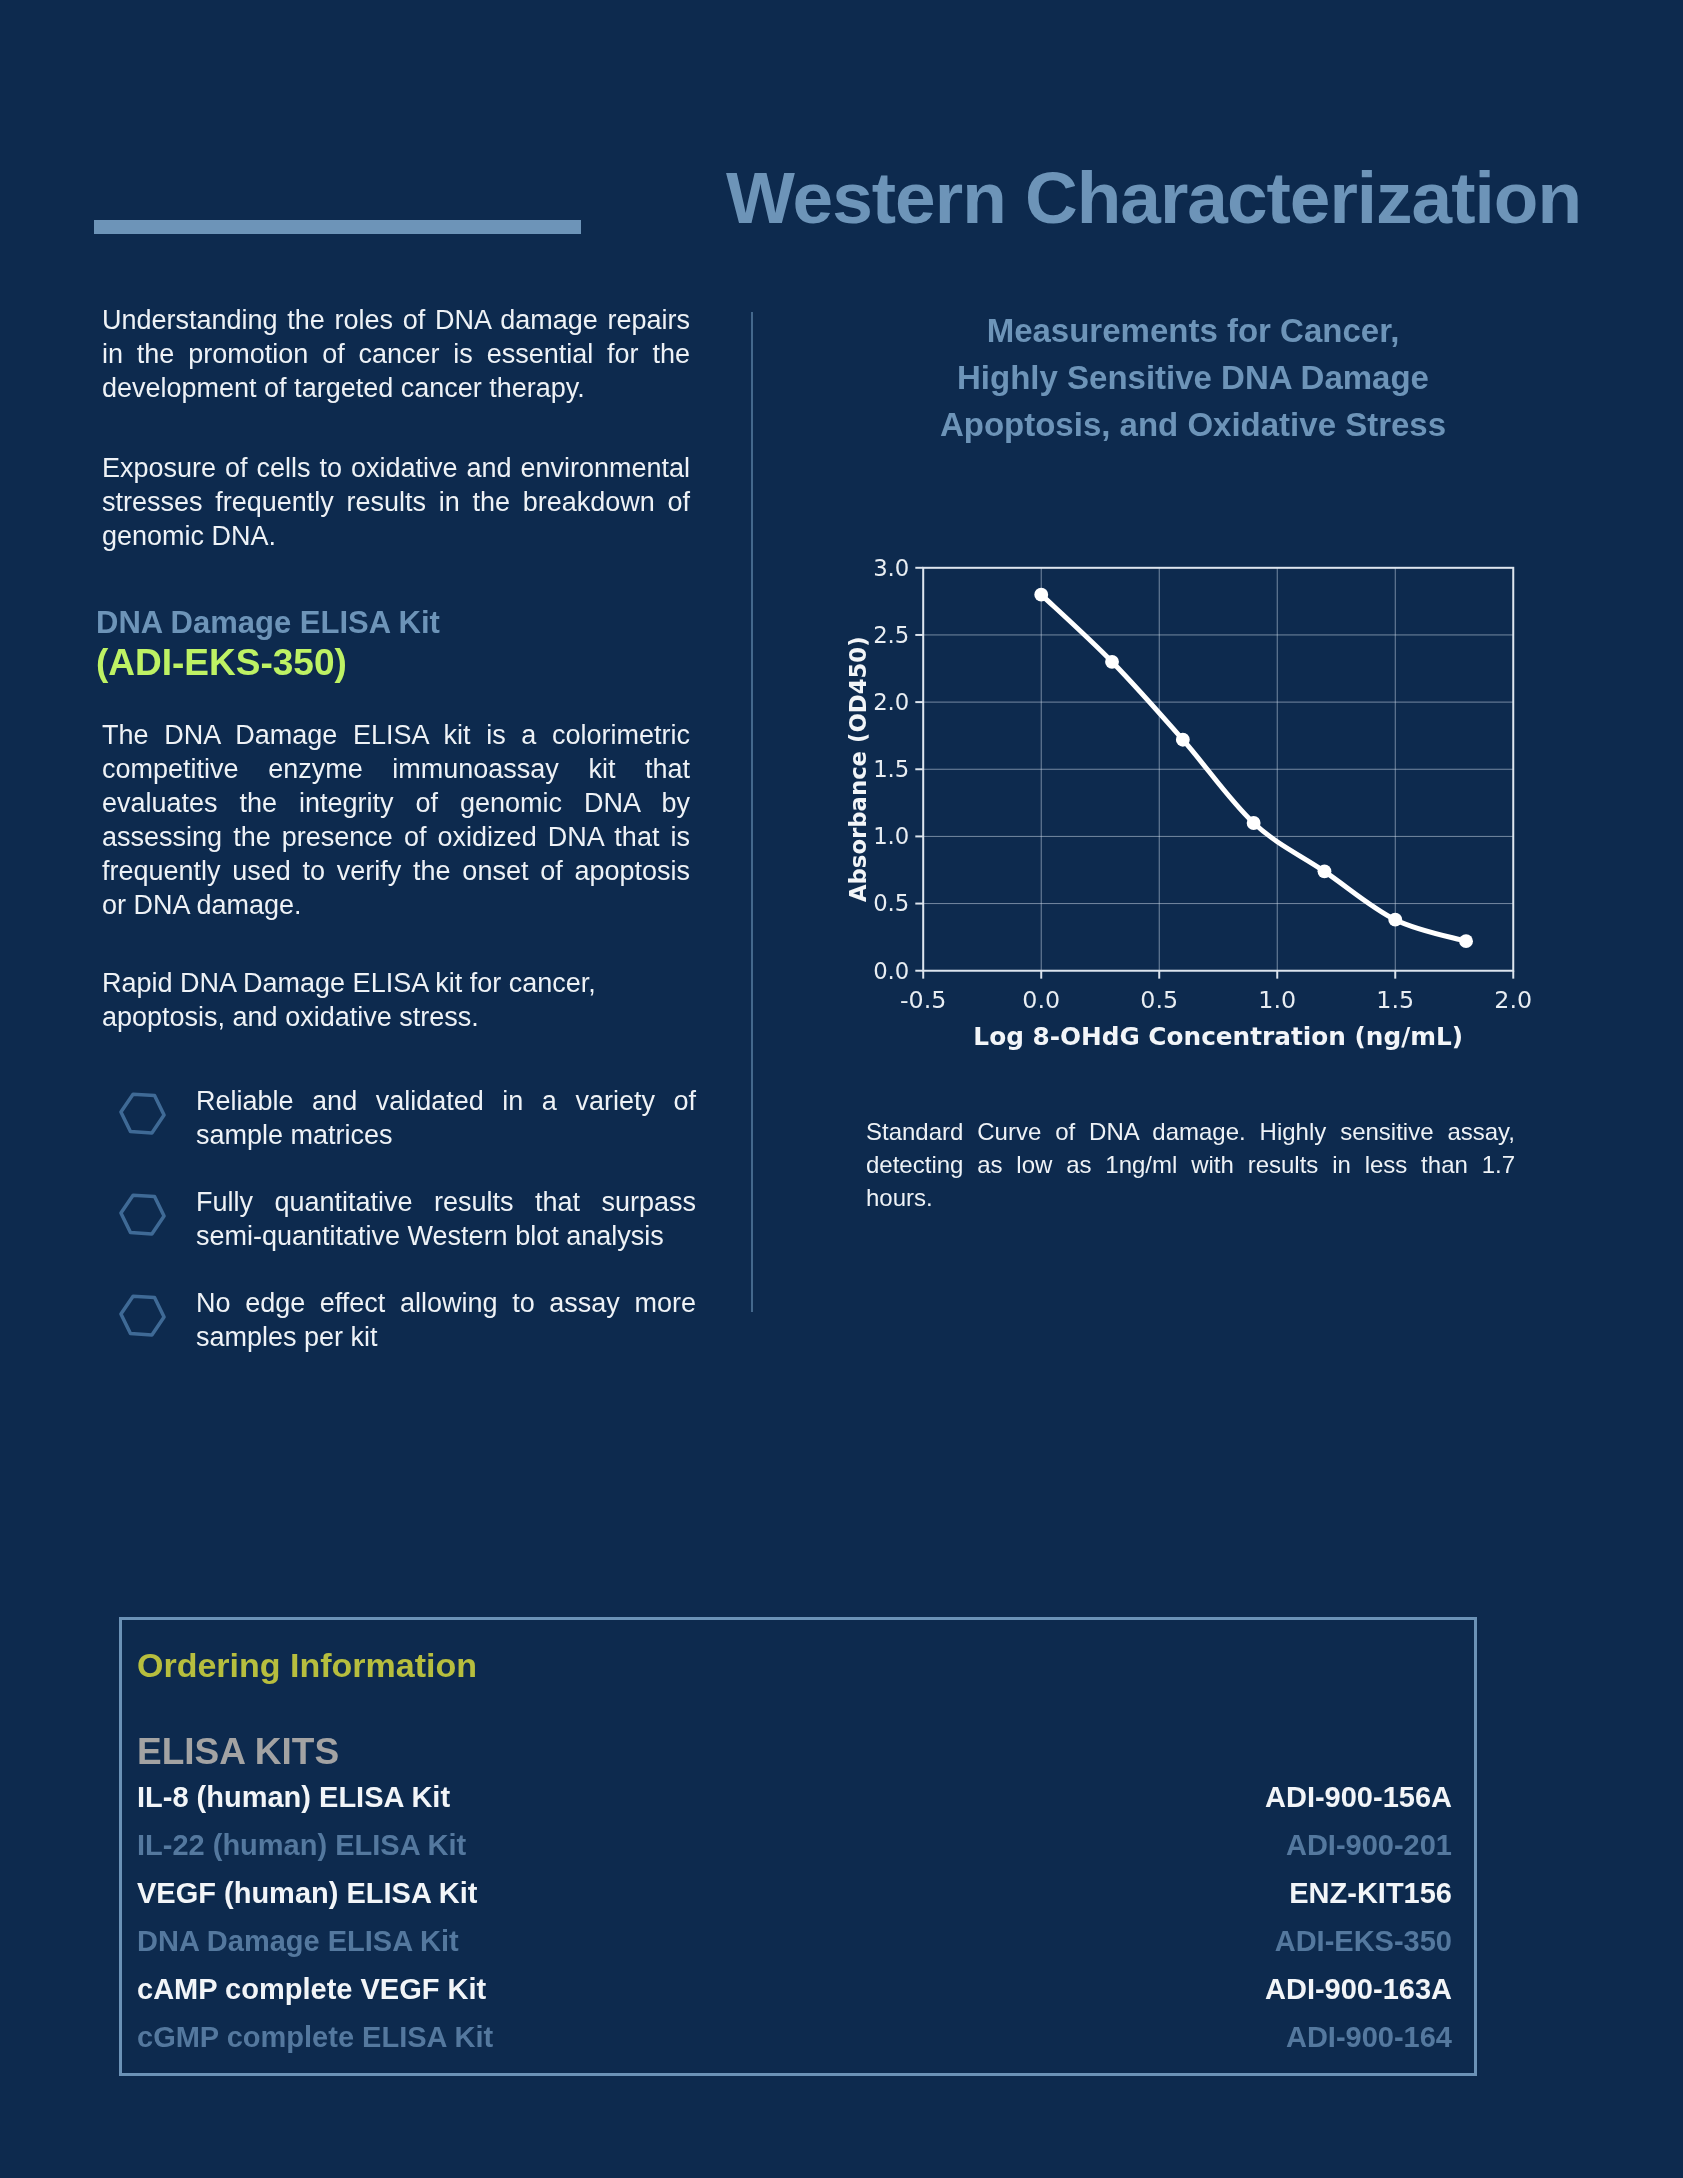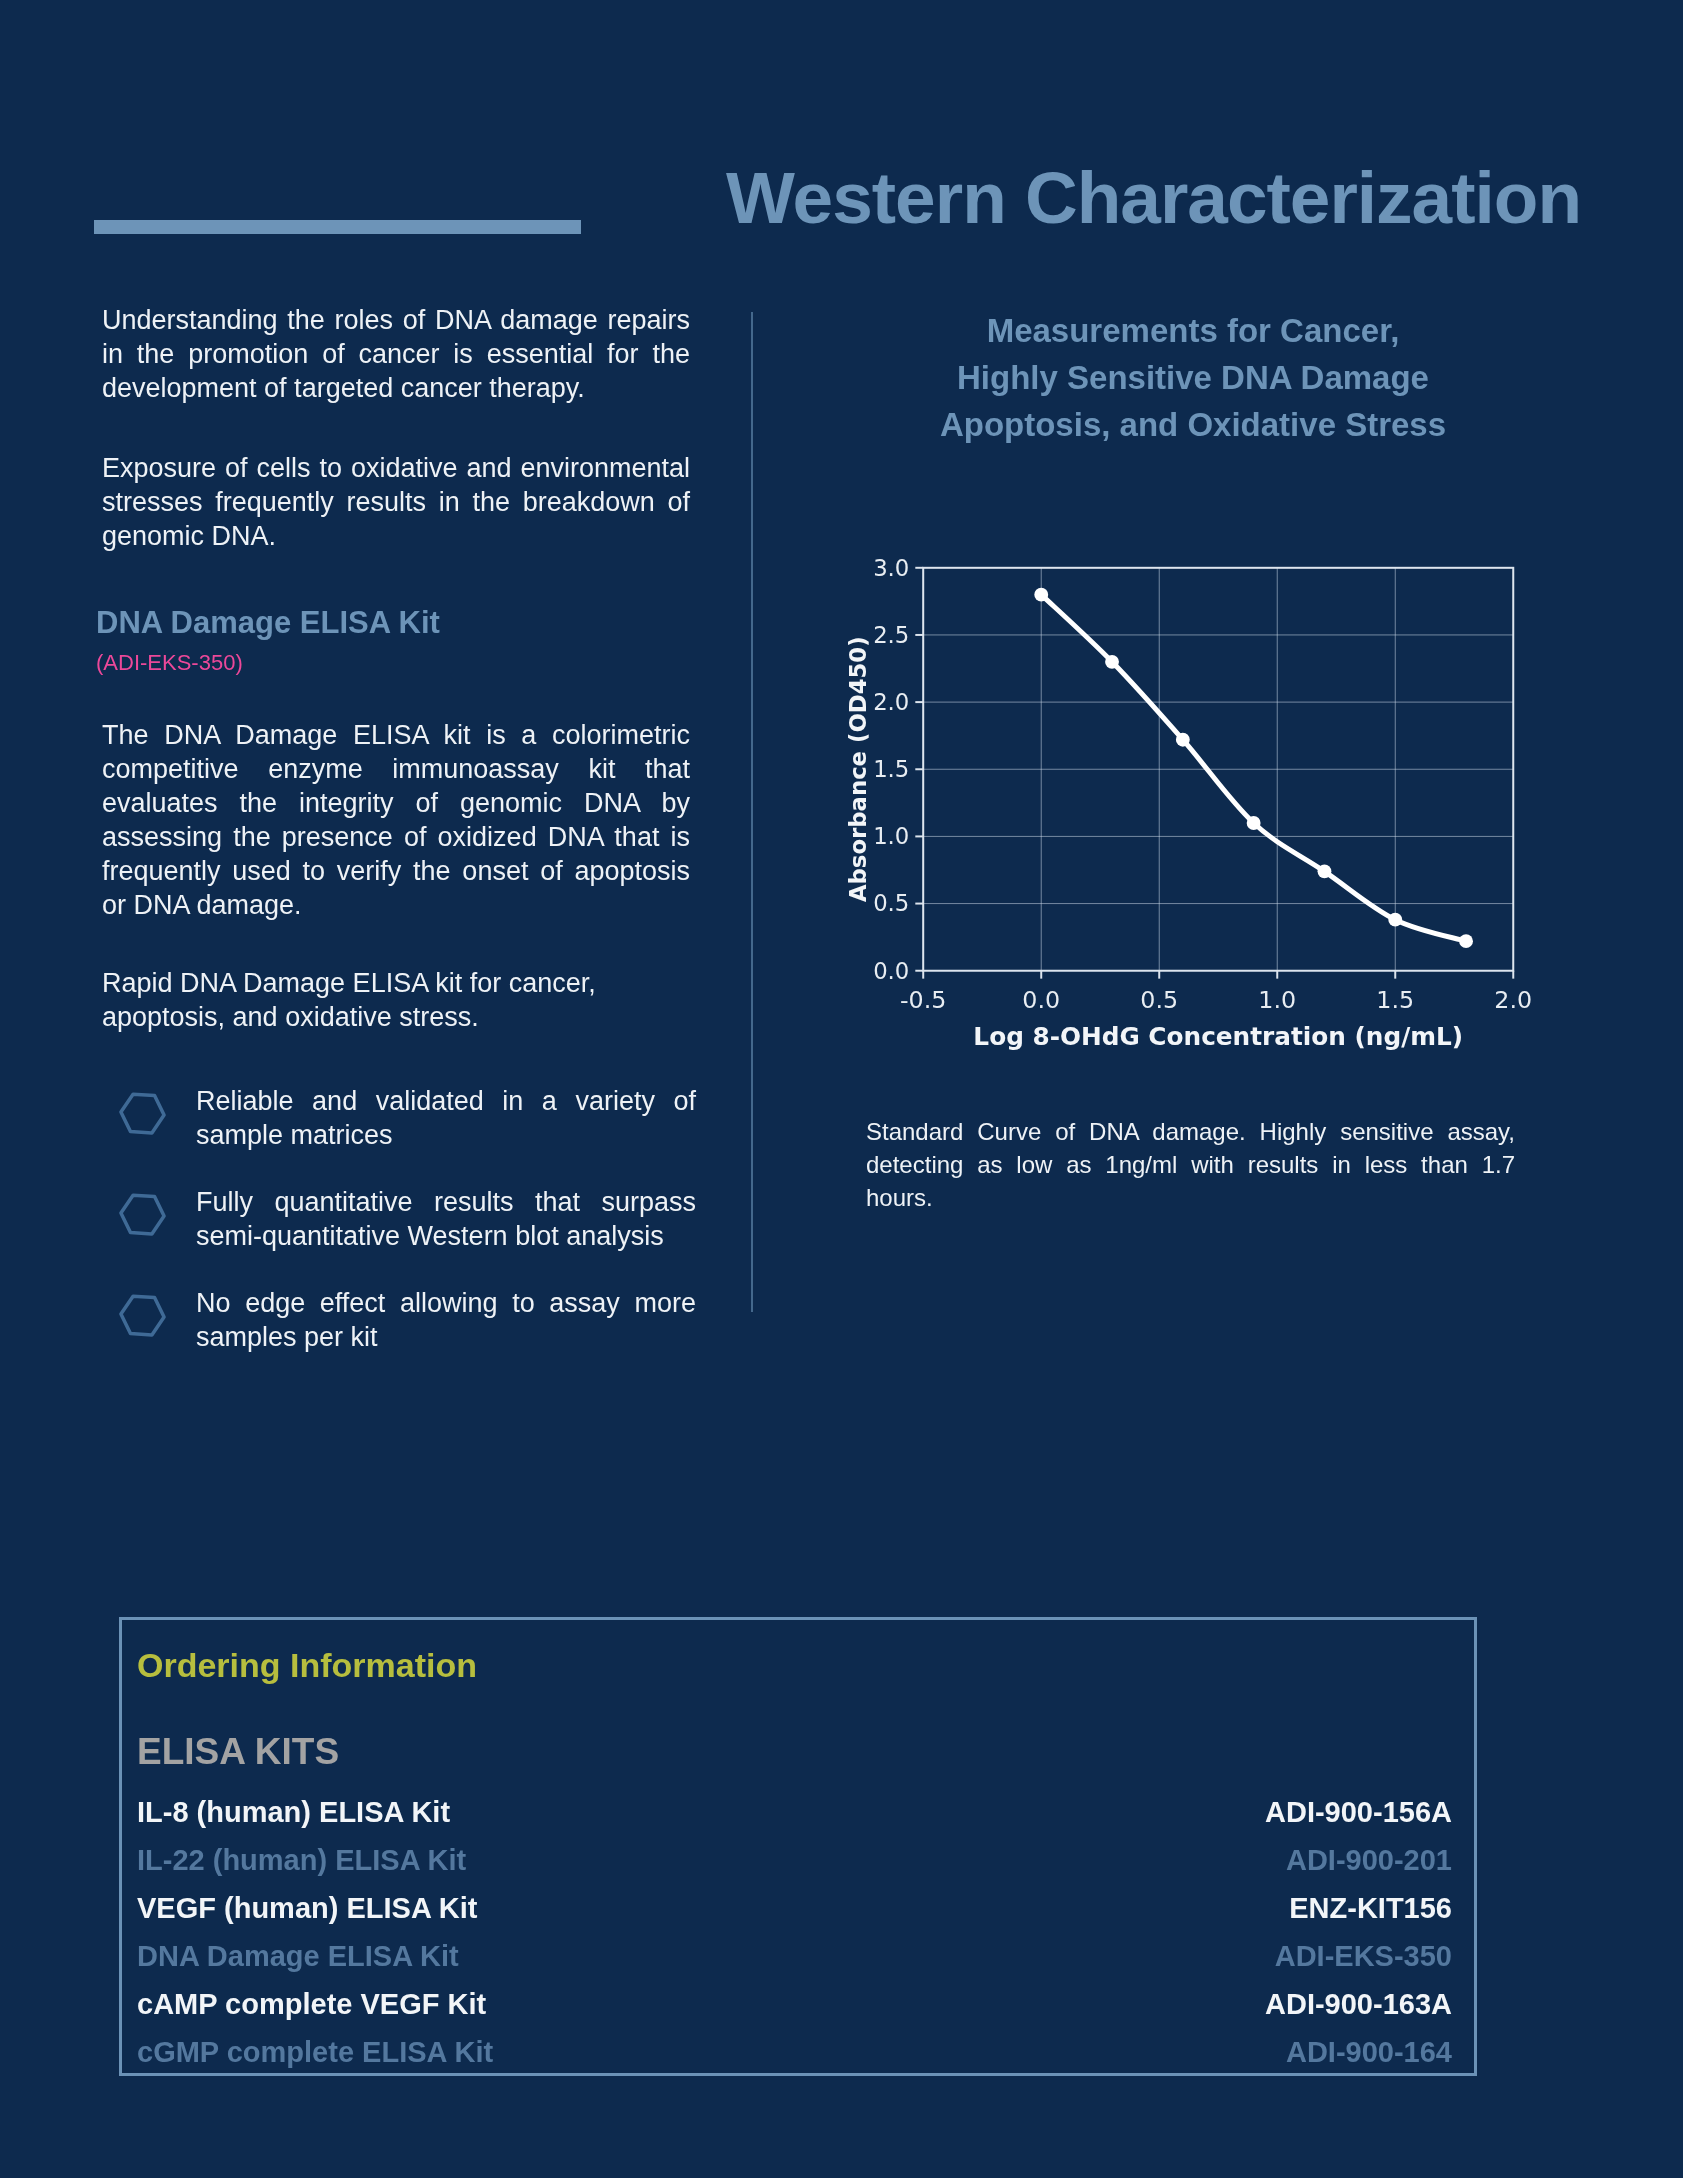--- a/index.html
+++ b/index.html
@@ -9,21 +9,21 @@
   
   .title-bar{position:absolute;left:94px;top:220px;width:487px;height:14px;background:#6d94b8;}
   .page-title{position:absolute;right:102px;top:156px;width:1089px;text-align:right;
               font-size:73px;font-weight:bold;color:#6d94b8;letter-spacing:-1px;}
 
   
   .left-col{position:absolute;left:96px;top:297px;width:600px;color:#eef2f6;}
   .left-col p{margin:6px;font-size:27px;line-height:34px;text-align:justify;}
   .p2{margin-top:46px !important;}
   .kit-heading{margin-top:50px;font-size:31px;line-height:40px;font-weight:bold;color:#6d94b8;}
-  .kit-code{font-size:22px;line-height:40px;font-weight:normal;color:#ec4899;}
+  .kit-code{font-size:37px;line-height:40px;font-weight:bold;color:#bef264;}
   .p3{margin-top:35px !important;}
   .p4{margin-top:44px !important;text-align:left !important;}
 
   .bullets{margin-top:50px;}
   .bullet{display:flex;align-items:flex-start;margin-bottom:33px;}
   .bullet .hex{flex:0 0 51px;margin-left:21px;margin-top:2px;}
   .bullet .btxt{margin-left:28px;width:500px;font-size:27px;line-height:34px;text-align:justify;}
 
   
   .divider{position:absolute;left:751px;top:312px;width:2px;height:1000px;background:#44688c;}
@@ -33,21 +33,21 @@
                  font-size:33px;line-height:47px;font-weight:bold;color:#6d94b8;}
   .chart-wrap{position:absolute;left:846px;top:530px;width:693px;height:530px;}
   .chart-caption{position:absolute;left:866px;top:1115px;width:649px;color:#eef2f6;
                  font-size:24px;line-height:33px;text-align:justify;}
 
   
   .order-box{position:absolute;left:119px;top:1617px;width:1358px;height:459px;
              border:3px solid #6b92b6;box-sizing:border-box;padding:20px 22px 0 15px;}
   .order-heading{font-size:34px;font-weight:bold;color:#b7be3e;margin:6px 0 0 0;}
   .order-subheading{font-size:37px;font-weight:bold;color:#a3a3a3;margin:46px 0 8px 0;}
-  .order-row{display:flex;justify-content:space-between;align-items:flex-end;
+  .order-row{display:flex;justify-content:space-between;align-items:flex-start;
              height:48px;font-size:29px;font-weight:bold;gap:13px;}
   .row-white{color:#f2f5f8;}
   .row-muted{color:#54789e;}
 
   svg text{font-family:"DejaVu Sans",sans-serif;}
 </style>
 </head>
 <body>
 
 <div class="page">

